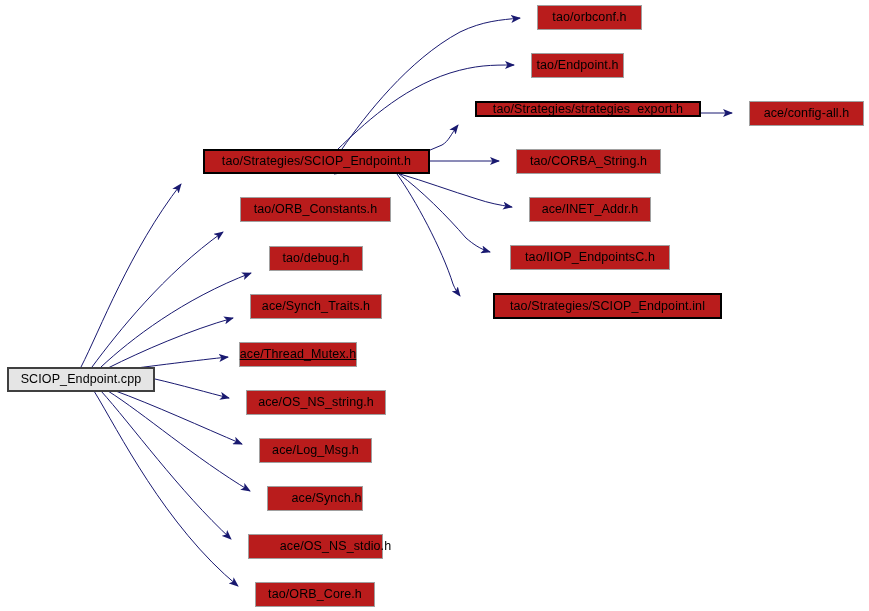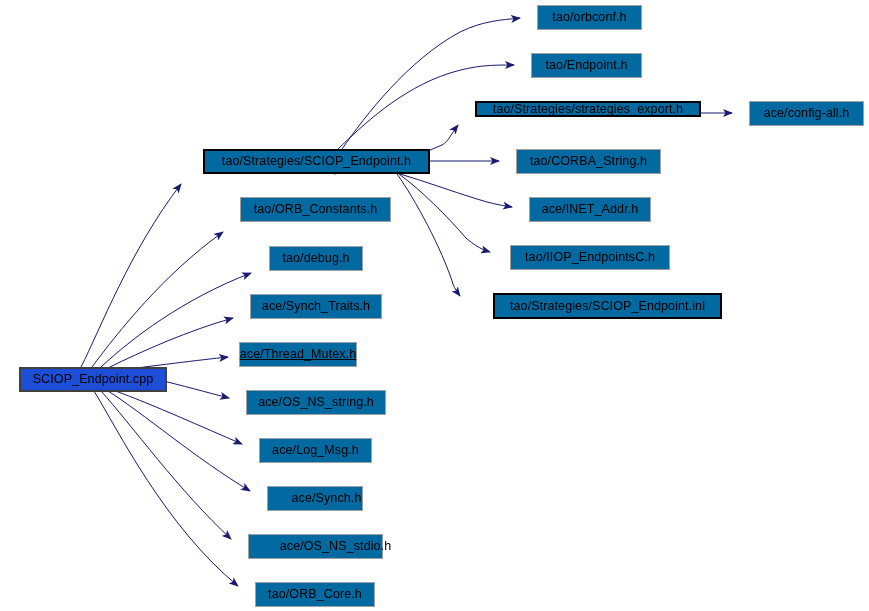--- a/index.html
+++ b/index.html
@@ -21,35 +21,34 @@
     top: 0;
     width: 869px;
     height: 611px;
   }
   .graph-node {
     position: absolute;
     box-sizing: border-box;
     display: flex;
     align-items: center;
     justify-content: center;
-    background: #0369a1;
+    background: #b91c1c;
     border: 1px solid #a0a0a0;
     color: #000000;
     font-size: 12.5px;
     line-height: 1;
     white-space: nowrap;
     letter-spacing: 0.1px;
   }
   .graph-node.emphasized {
     border: 2px solid #000000;
   }
   .graph-node.root {
-    background: #1d4ed8;
+    background: #e5e5e5;
     border: 2px solid #404040;
-    margin-left: 12px;
   }
   .node-label {
     pointer-events: none;
   }
 </style>
 </head>
 <body>
 
 <div id="canvas">
 
@@ -84,21 +83,21 @@
   <div id="nodes">
       <div class="graph-node root" style="left: 7px; top: 367px; width: 148px; height: 25px;">
         <span class="node-label">SCIOP_Endpoint.cpp</span>
       </div>
       <div class="graph-node emphasized" style="left: 203px; top: 149px; width: 227px; height: 25px;">
         <span class="node-label">tao/Strategies/SCIOP_Endpoint.h</span>
       </div>
       <div class="graph-node" style="left: 537px; top: 5px; width: 105px; height: 25px;">
         <span class="node-label">tao/orbconf.h</span>
       </div>
-      <div class="graph-node" style="left: 531px; top: 53px; width: 111px; height: 25px;">
+      <div class="graph-node" style="left: 531px; top: 53px; width: 93px; height: 25px;">
         <span class="node-label">tao/Endpoint.h</span>
       </div>
       <div class="graph-node emphasized" style="left: 475px; top: 101px; width: 226px; height: 16px;">
         <span class="node-label">tao/Strategies/strategies_export.h</span>
       </div>
       <div class="graph-node" style="left: 749px; top: 101px; width: 115px; height: 25px;">
         <span class="node-label">ace/config-all.h</span>
       </div>
       <div class="graph-node" style="left: 516px; top: 149px; width: 145px; height: 25px;">
         <span class="node-label">tao/CORBA_String.h</span>

